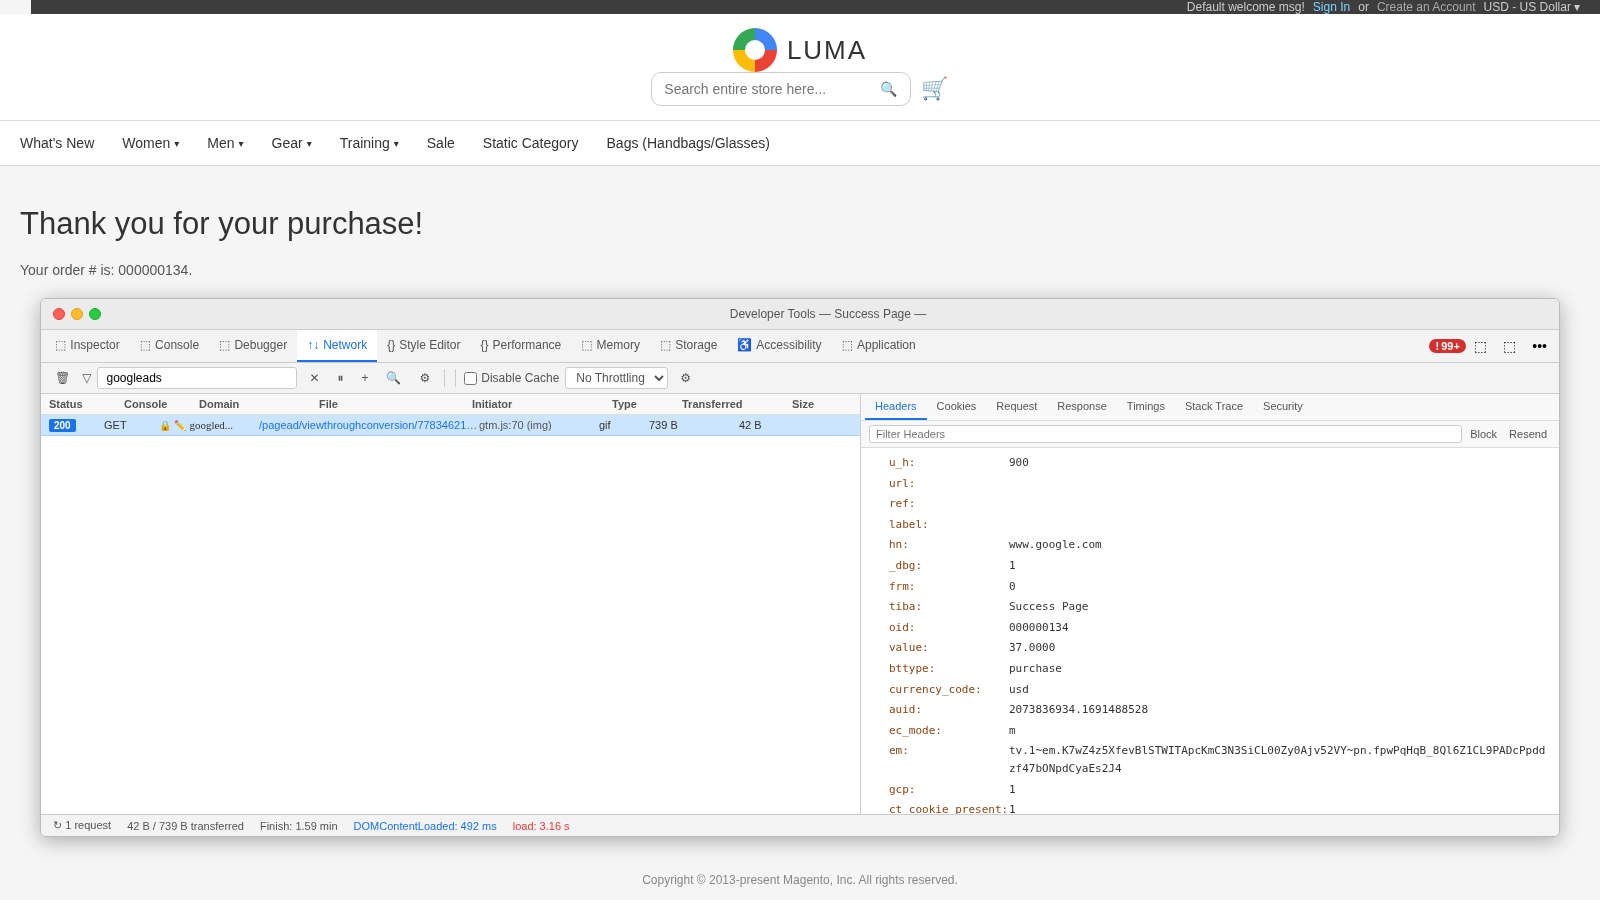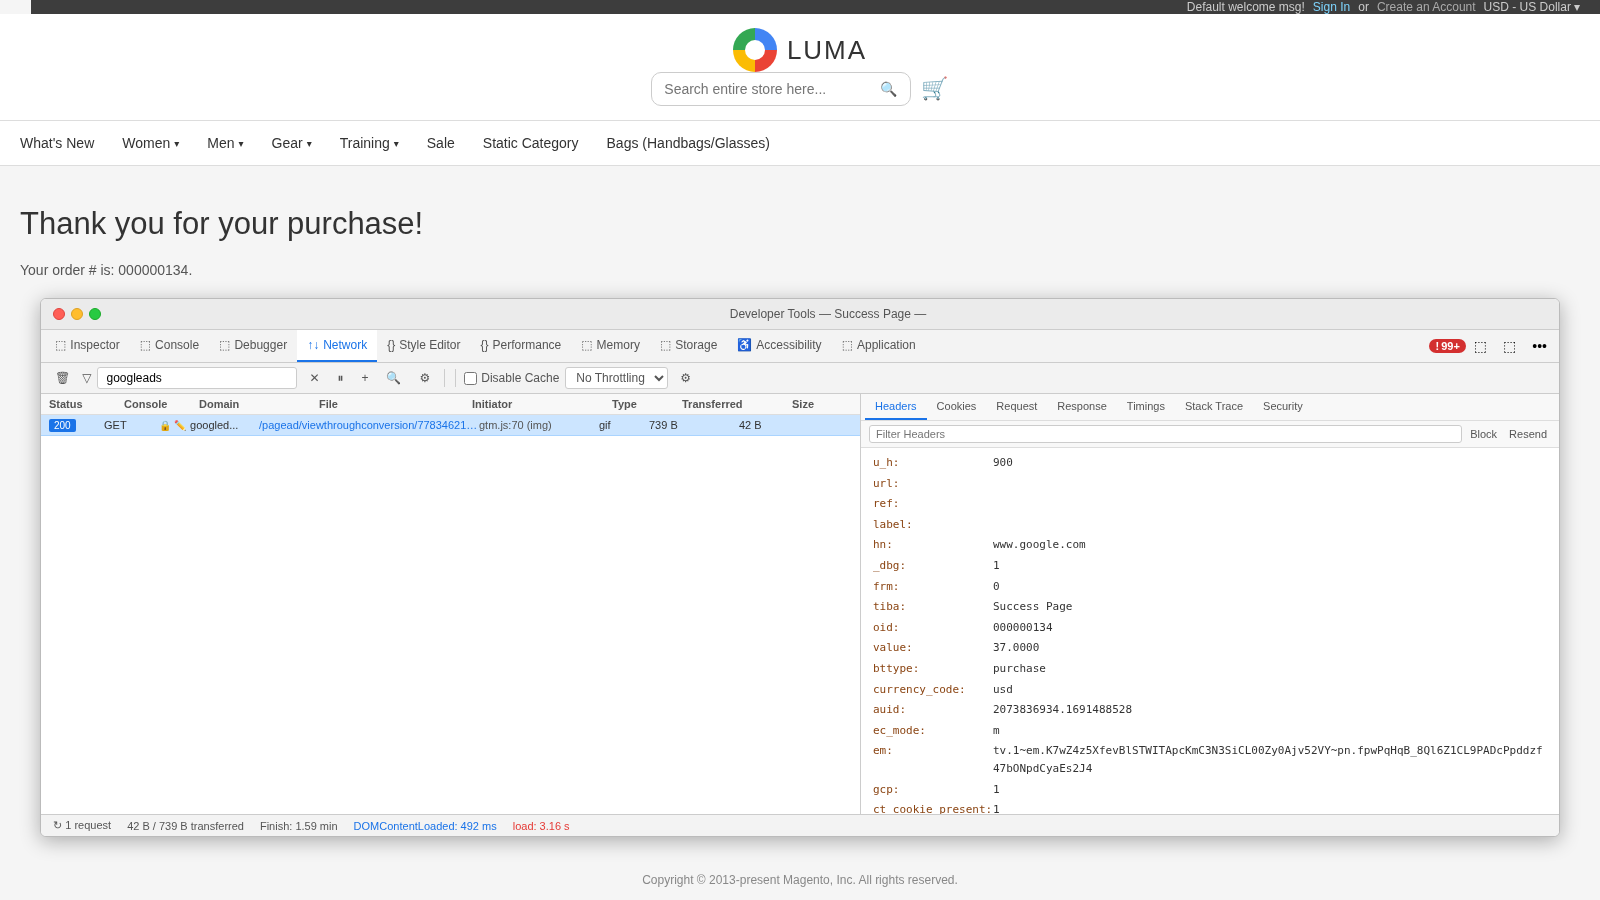--- a/index.html
+++ b/index.html
@@ -233,24 +233,24 @@
       font-size: 11px;
       background: #cce5ff;
       border-bottom: 1px solid #aad4ff;
     }
     .status-badge {
       background: #1a73e8;
       color: white;
       padding: 1px 5px;
       border-radius: 2px;
       font-size: 10px;
-      font-weight: normal;
+      font-weight: bold;
     }
     .method-text { color: #333; }
-    .domain-text { color: #333; }
+    .domain-text { color: #333; font-family: Liberation Serif, serif; }
     .file-text { color: #1a73e8; white-space: nowrap; overflow: hidden; text-overflow: ellipsis; max-width: 220px; }
     .initiator-text { color: #555; }
     .type-text { color: #333; }
     .transferred-text { color: #333; }
     .size-text { color: #333; }
 
     
     .headers-panel {
       flex: 1;
       display: flex;
@@ -293,21 +293,21 @@
     .resend-btn { font-size: 11px; color: #555; cursor: pointer; padding: 2px 4px; }
 
     .headers-content {
       flex: 1;
       overflow-y: auto;
       padding: 6px 12px;
       font-size: 11px;
       font-family: 'Menlo', 'Monaco', monospace;
     }
     .header-row { display: flex; margin-bottom: 3px; line-height: 1.6; }
-    .header-key { color: #8b4513; min-width: 120px; }
+    .header-key { color: #8b4513; min-width: 120px; margin-left: 16px; }
     .header-value { color: #333; word-break: break-all; }
 
     
     .devtools-statusbar {
       background: #f3f3f3;
       border-top: 1px solid #ccc;
       padding: 4px 12px;
       font-size: 11px;
       color: #555;
       display: flex;

